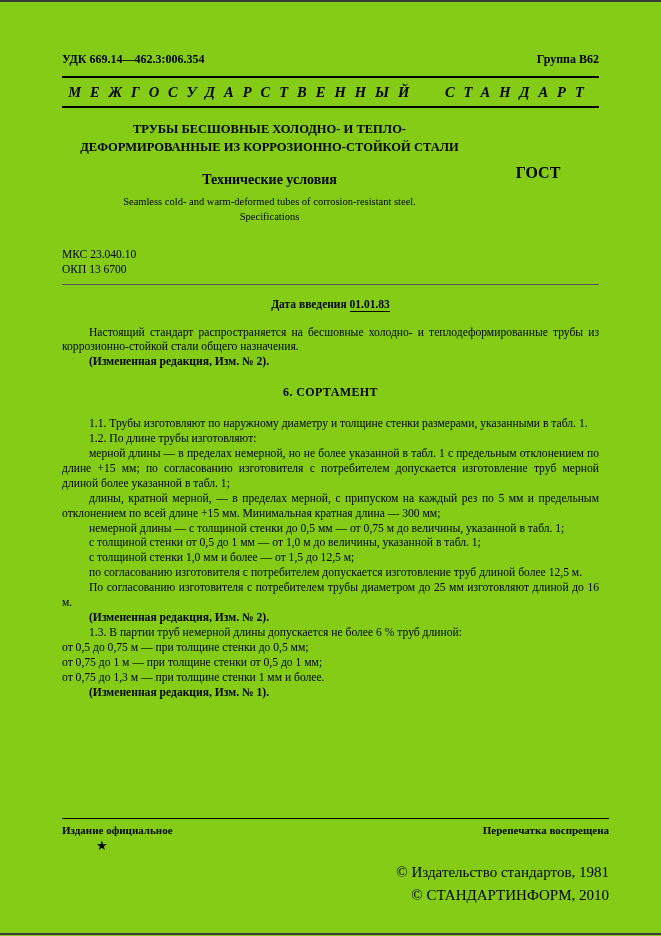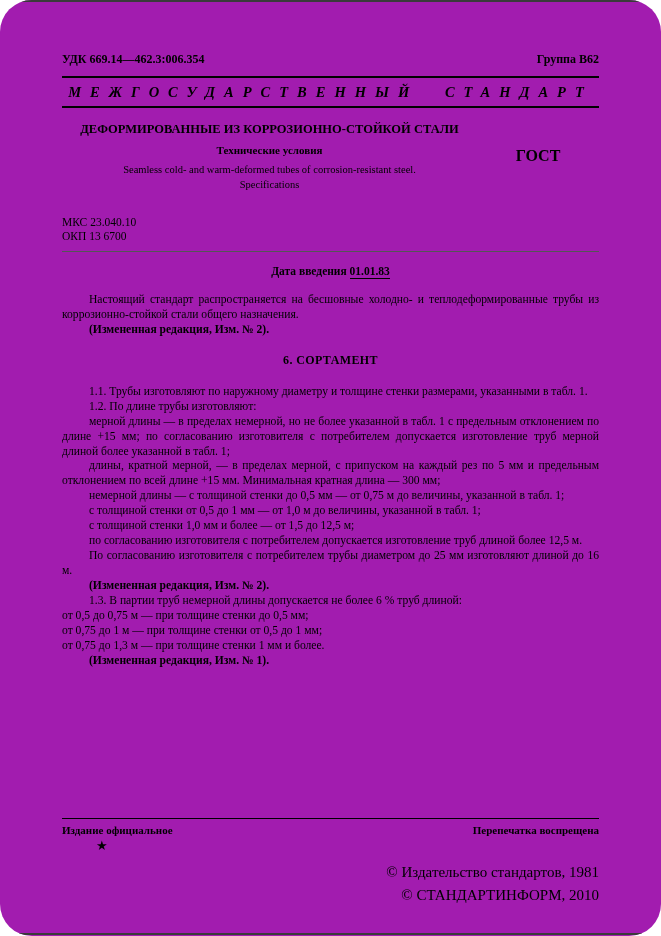--- a/index.html
+++ b/index.html
@@ -1,63 +1,62 @@
 <!DOCTYPE html>
 <html lang="ru"><head>
 <meta charset="utf-8">
 <style>
   html,body { margin:0; padding:0; background:#fff; }
   .page {
     position:relative;
     width:661px; height:936px;
     box-sizing:border-box;
     padding:52px 62px 0 62px;
-    background:#a21caf;
+    background:#84cc16;
     font-family:"Liberation Serif","DejaVu Serif",serif;
     color:#000;
     overflow:hidden;
-    border-radius:32px;
   }
   .edge-top { position:absolute; top:0; left:0; right:0; height:2px; background:#3a3a3a; }
   .edge-bottom { position:absolute; bottom:1px; left:0; right:0; height:2px; background:#3a3a3a; }
 
   .head-row { display:flex; justify-content:space-between; font-size:12px; font-weight:bold; }
   .rule-thick { border-top:2px solid #000; margin-top:9px; }
   .std-title {
     padding:6px 0 5px 0;
     font-weight:bold; font-size:14.5px;
     letter-spacing:9px; word-spacing:14px;
     white-space:nowrap; text-align:center;font-style:italic;
   }
 
   .title-block { display:flex; align-items:center; margin-top:12px; }
   .title-left { flex:0 0 415px; text-align:center; }
   .title-ru { font-weight:bold; font-size:12.5px; line-height:1.45; }
-  .subtitle-ru { font-weight:bold; font-size:11px; margin-top:6px;font-family:Liberation Serif, serif; }
+  .subtitle-ru { font-weight:bold; font-size:14px; margin-top:16px;font-family:Liberation Serif, serif; }
   .title-en { font-size:10.5px; line-height:1.4; }
   .title-en.first { margin-top:7px; }
   .gost-box { flex:1; text-align:center; font-weight:bold; font-size:16px; line-height:1.6; }
 
   .codes { margin-top:22px; font-size:11.5px; line-height:1.3; }
   .rule-thin { border-top:1.5px solid #555; margin-top:7px; }
 
   .date-line { text-align:center; font-weight:bold; font-size:11.5px; margin-top:13px; }
   .date-value { border-bottom:1.2px solid #000; padding-bottom:1px; }
 
   main { margin-top:16px; font-size:11.6px; line-height:1.29; text-align:justify; }
   main p { margin:0; }
   .indent { text-indent:27px; }
   .bold { font-weight:bold; }
   h2.section {
     text-align:center; font-size:12px; font-weight:bold;
     margin:15px 0 16px 0; letter-spacing:0.4px;
   }
 
   .footer {
-    position:absolute; top:818px; left:62px; right:62px;
+    position:absolute; top:818px; left:62px; right:52px;
     border-top:1.5px solid #000; padding-top:5px;
   }
   .footer-row { display:flex; justify-content:space-between; font-weight:bold; font-size:11px; }
   .star { margin:3px 0 0 34px; font-size:13px; line-height:1; }
   .copyright { text-align:right; font-size:15px; line-height:1.5; margin-top:9px; }
 </style>
 </head>
 <body>
 
 <div class="page">
@@ -68,20 +67,21 @@
       <span>УДК 669.14—462.3:006.354</span>
       <span>Группа В62</span>
     </div>
     <div class="rule-thick"></div>
     <div class="std-title">МЕЖГОСУДАРСТВЕННЫЙ СТАНДАРТ</div>
     <div class="rule-thick" style="margin-top:0;"></div>
   </header>
 
   <section class="title-block">
     <div class="title-left">
+      <div class="title-ru">ТРУБЫ БЕСШОВНЫЕ ХОЛОДНО- И ТЕПЛО-</div>
       <div class="title-ru">ДЕФОРМИРОВАННЫЕ ИЗ КОРРОЗИОННО-СТОЙКОЙ СТАЛИ</div>
       <div class="subtitle-ru">Технические условия</div>
       <div class="title-en first">Seamless cold- and warm-deformed tubes of corrosion-resistant steel.</div>
       <div class="title-en">Specifications</div>
     </div>
     <div class="gost-box">
       <div>ГОСТ</div>
     </div>
   </section>
 

